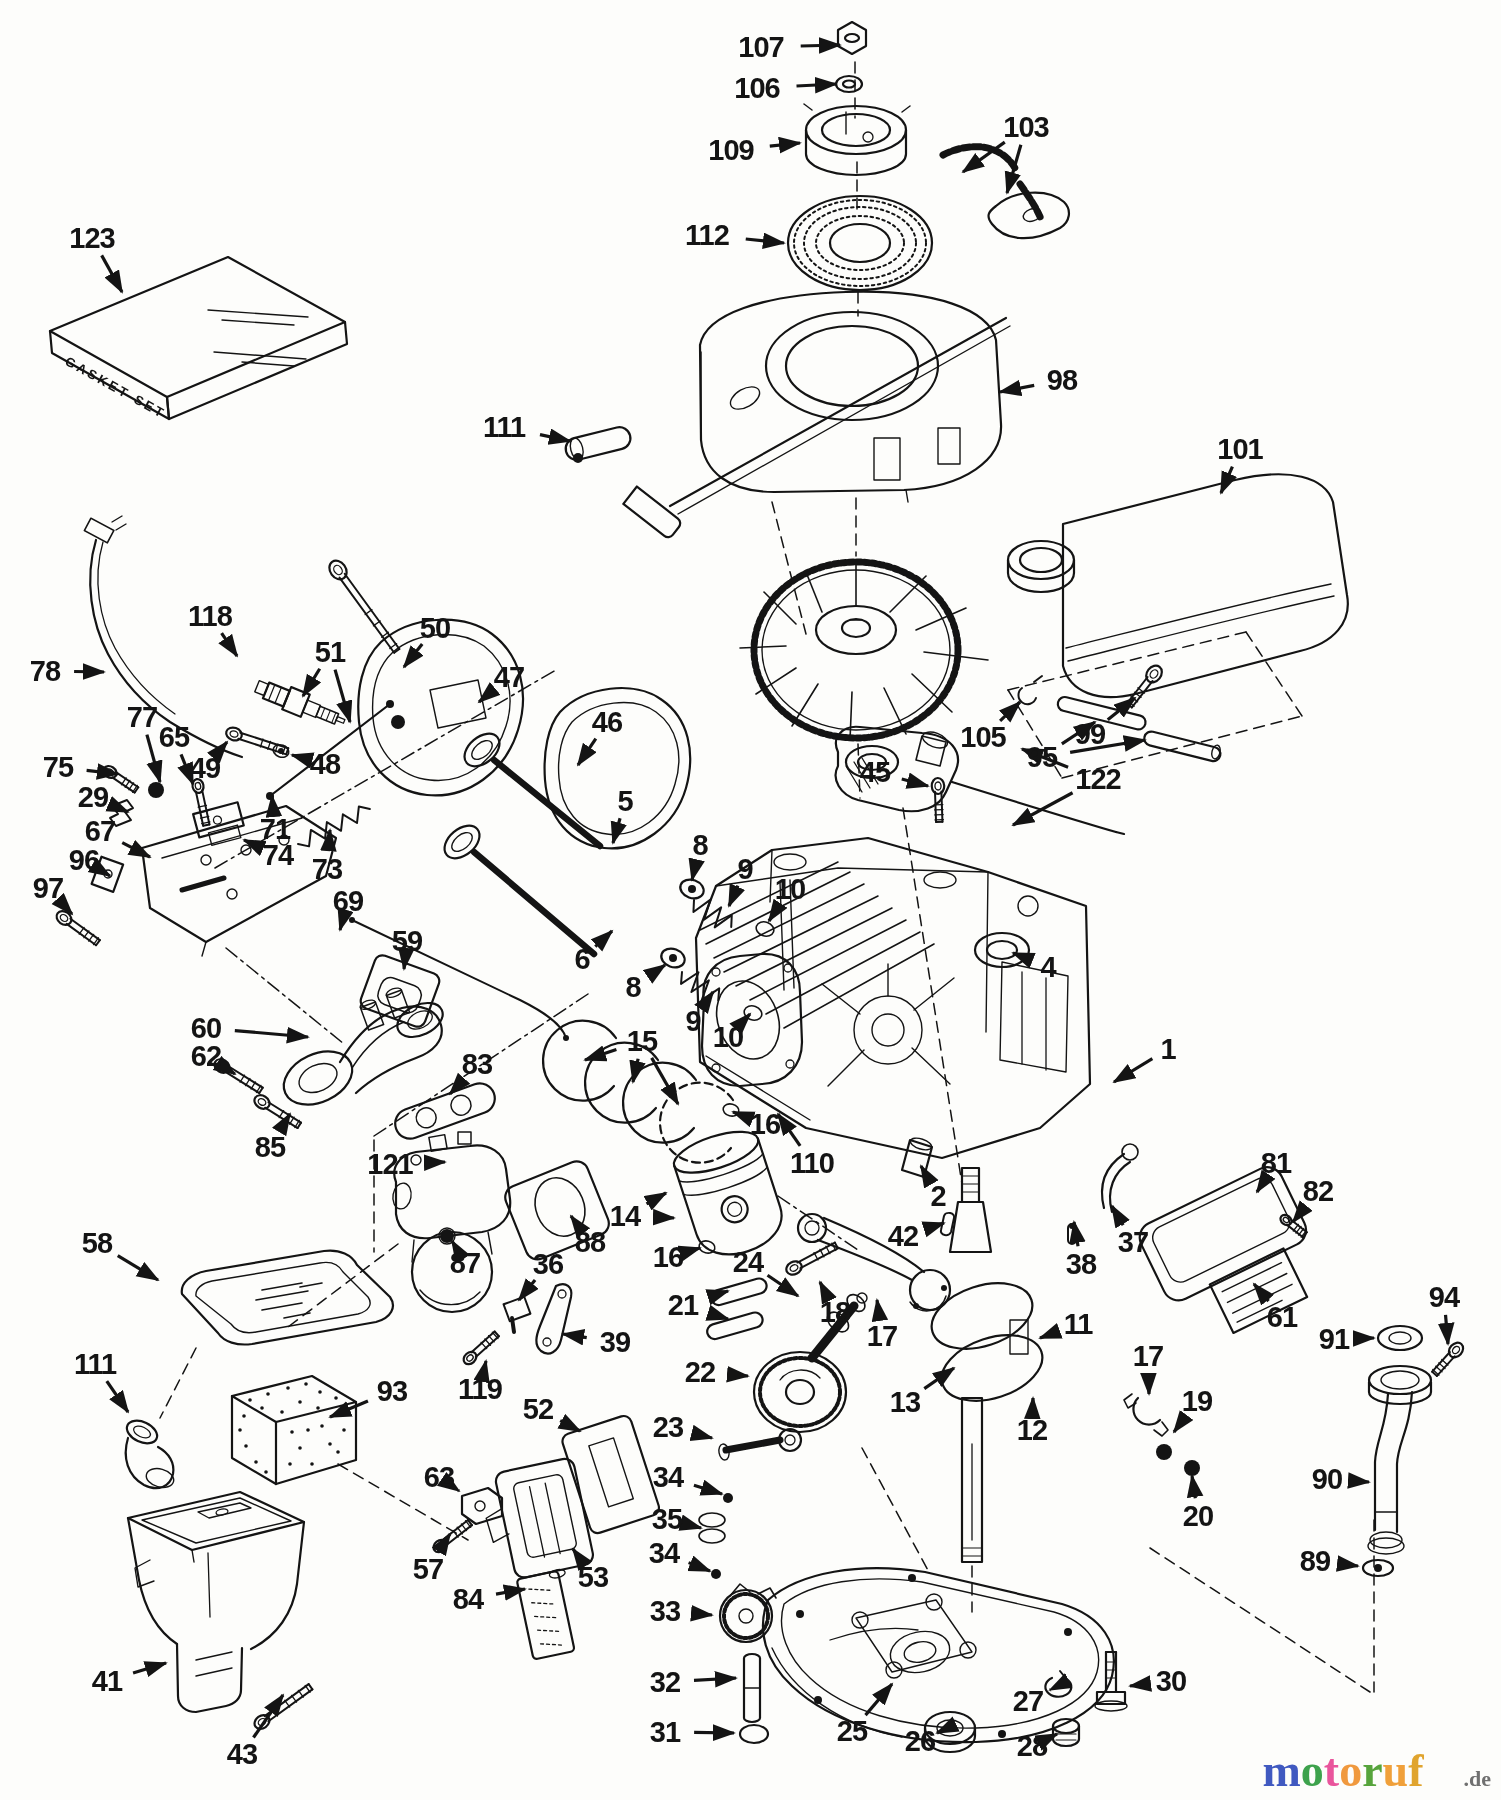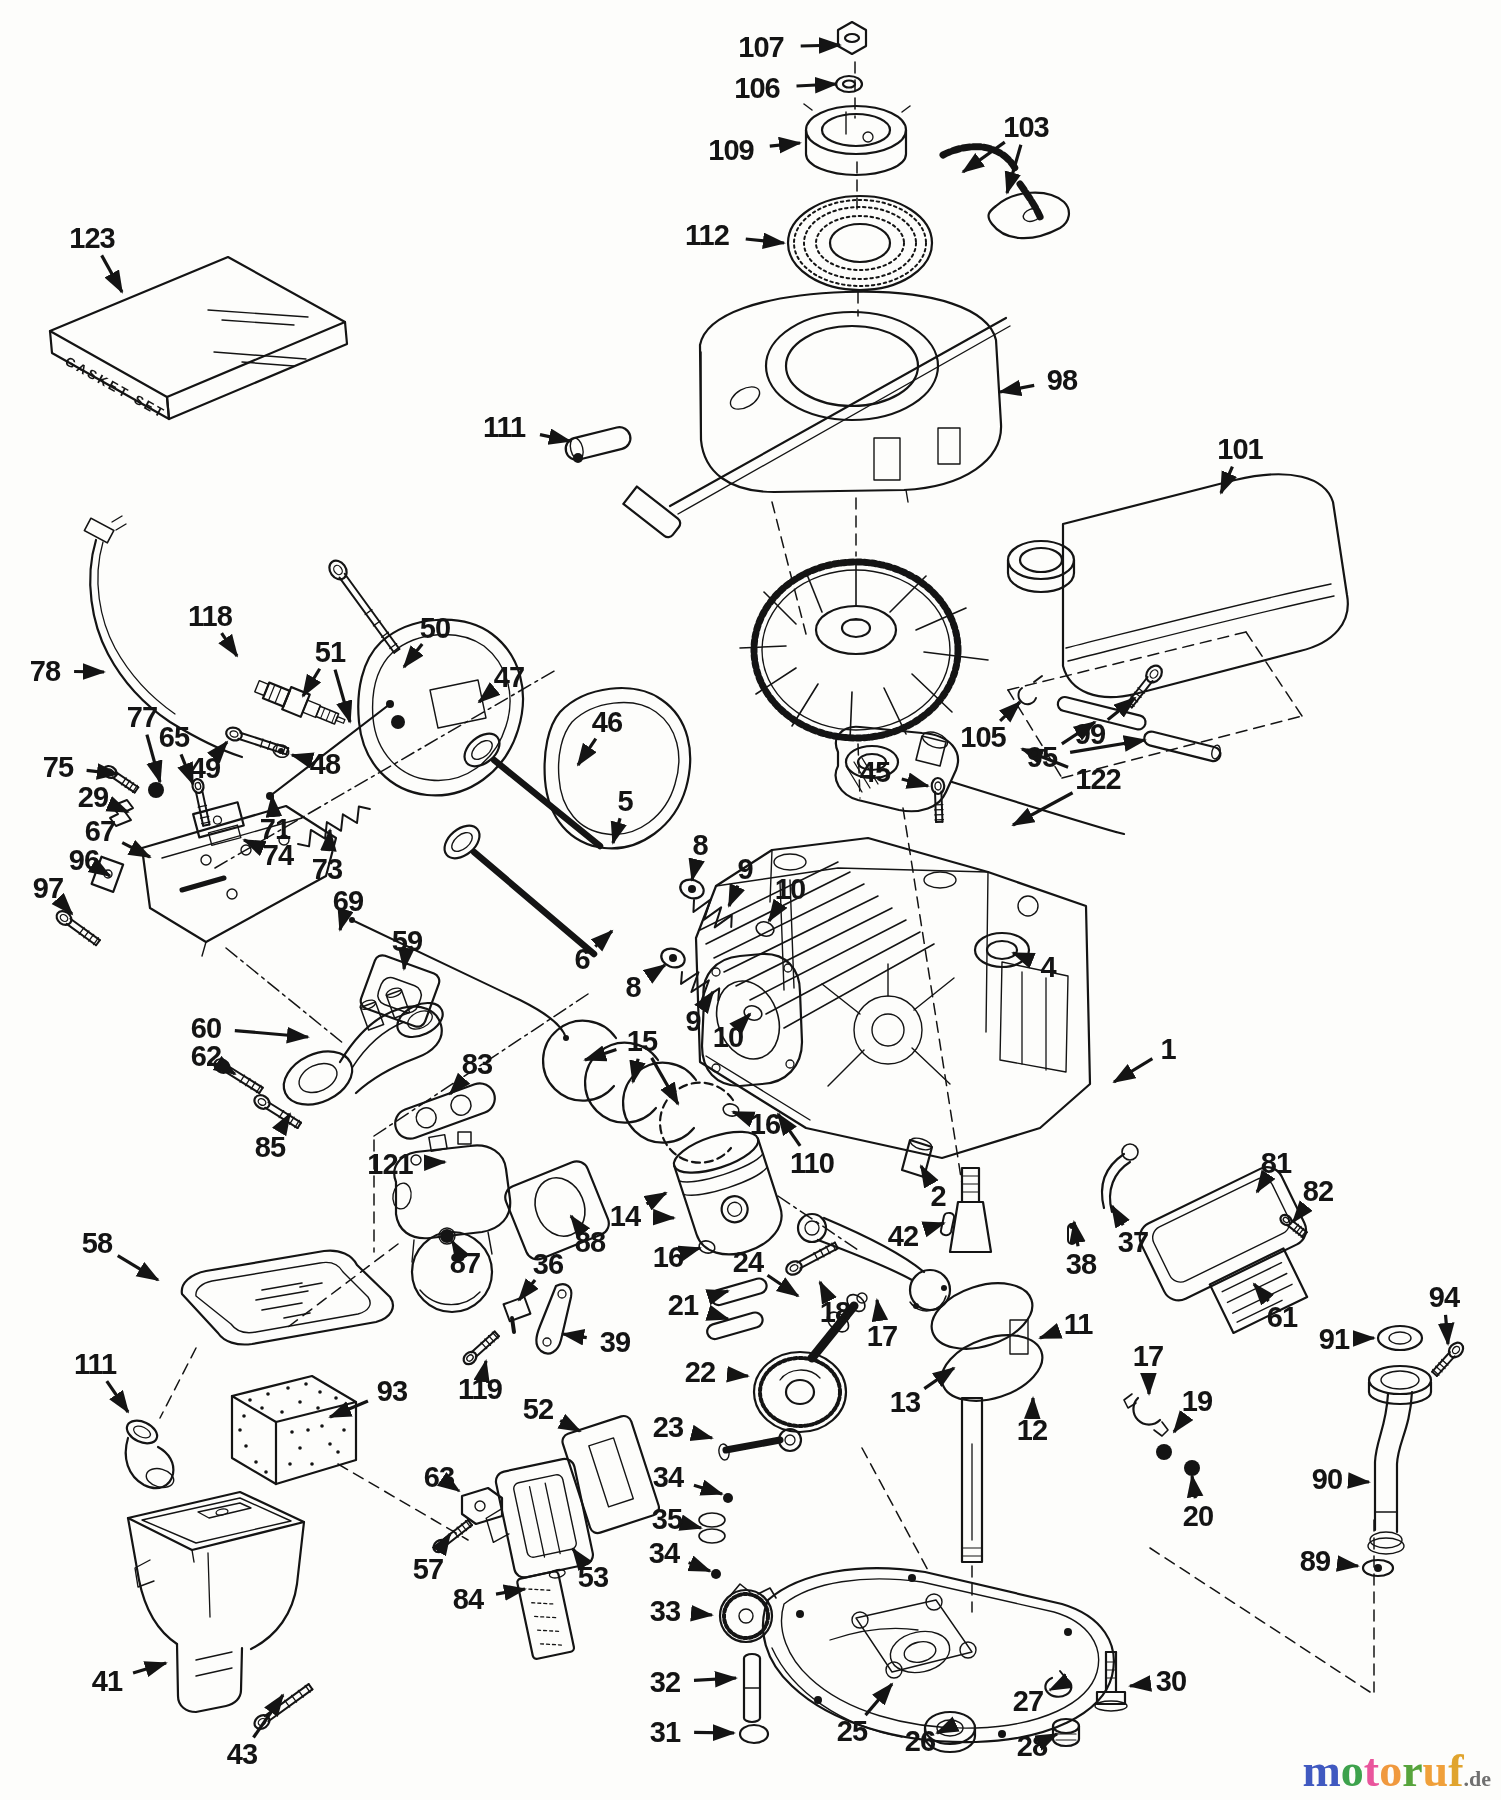--- a/index.html
+++ b/index.html
@@ -17,21 +17,21 @@
   }
   svg text.embossed{
     font-family:"Liberation Sans",sans-serif;
     font-weight:700;font-size:13px;fill:#141414;letter-spacing:3px;
   }
   #watermark{
     position:absolute;right:10px;bottom:6px;
     font-family:"Liberation Serif",serif;font-weight:700;
     font-size:46px;line-height:1;user-select:none;cursor:pointer;
   }
-  #watermark .suffix{font-size:22px;font-weight:700;}
+  #watermark .suffix{font-size:22px;font-weight:700;margin-left:40px;}
 </style>
 </head>
 <body>
 
 <div id="stage">
 <svg id="diagram" width="1501" height="1800" viewBox="0 0 1501 1800" xmlns="http://www.w3.org/2000/svg">
   <defs>
     <marker id="ah" markerWidth="8" markerHeight="6" refX="6.6" refY="2.6" orient="auto">
       <path d="M0,0 L7.2,2.6 L0,5.2 Z" fill="#141414"></path>
     </marker>

